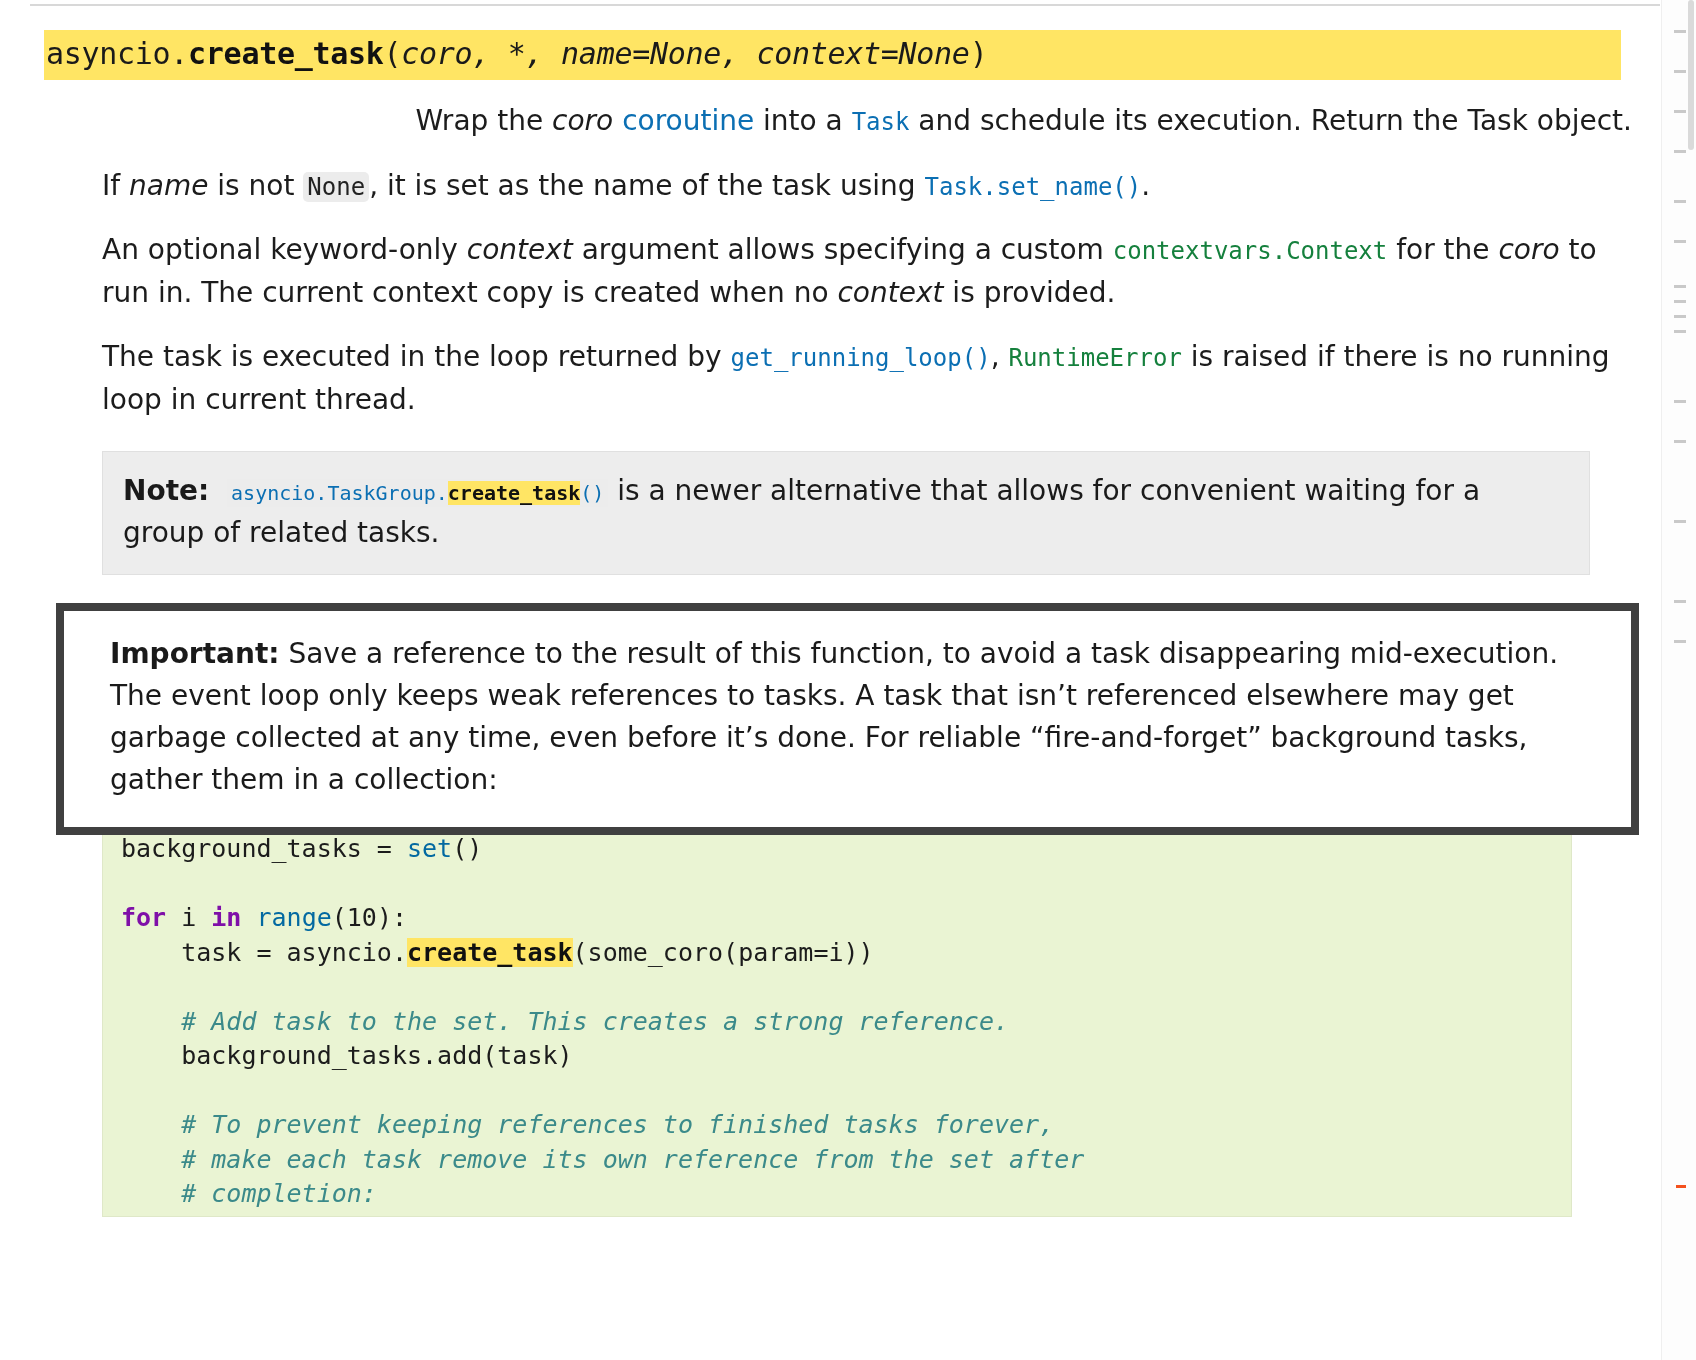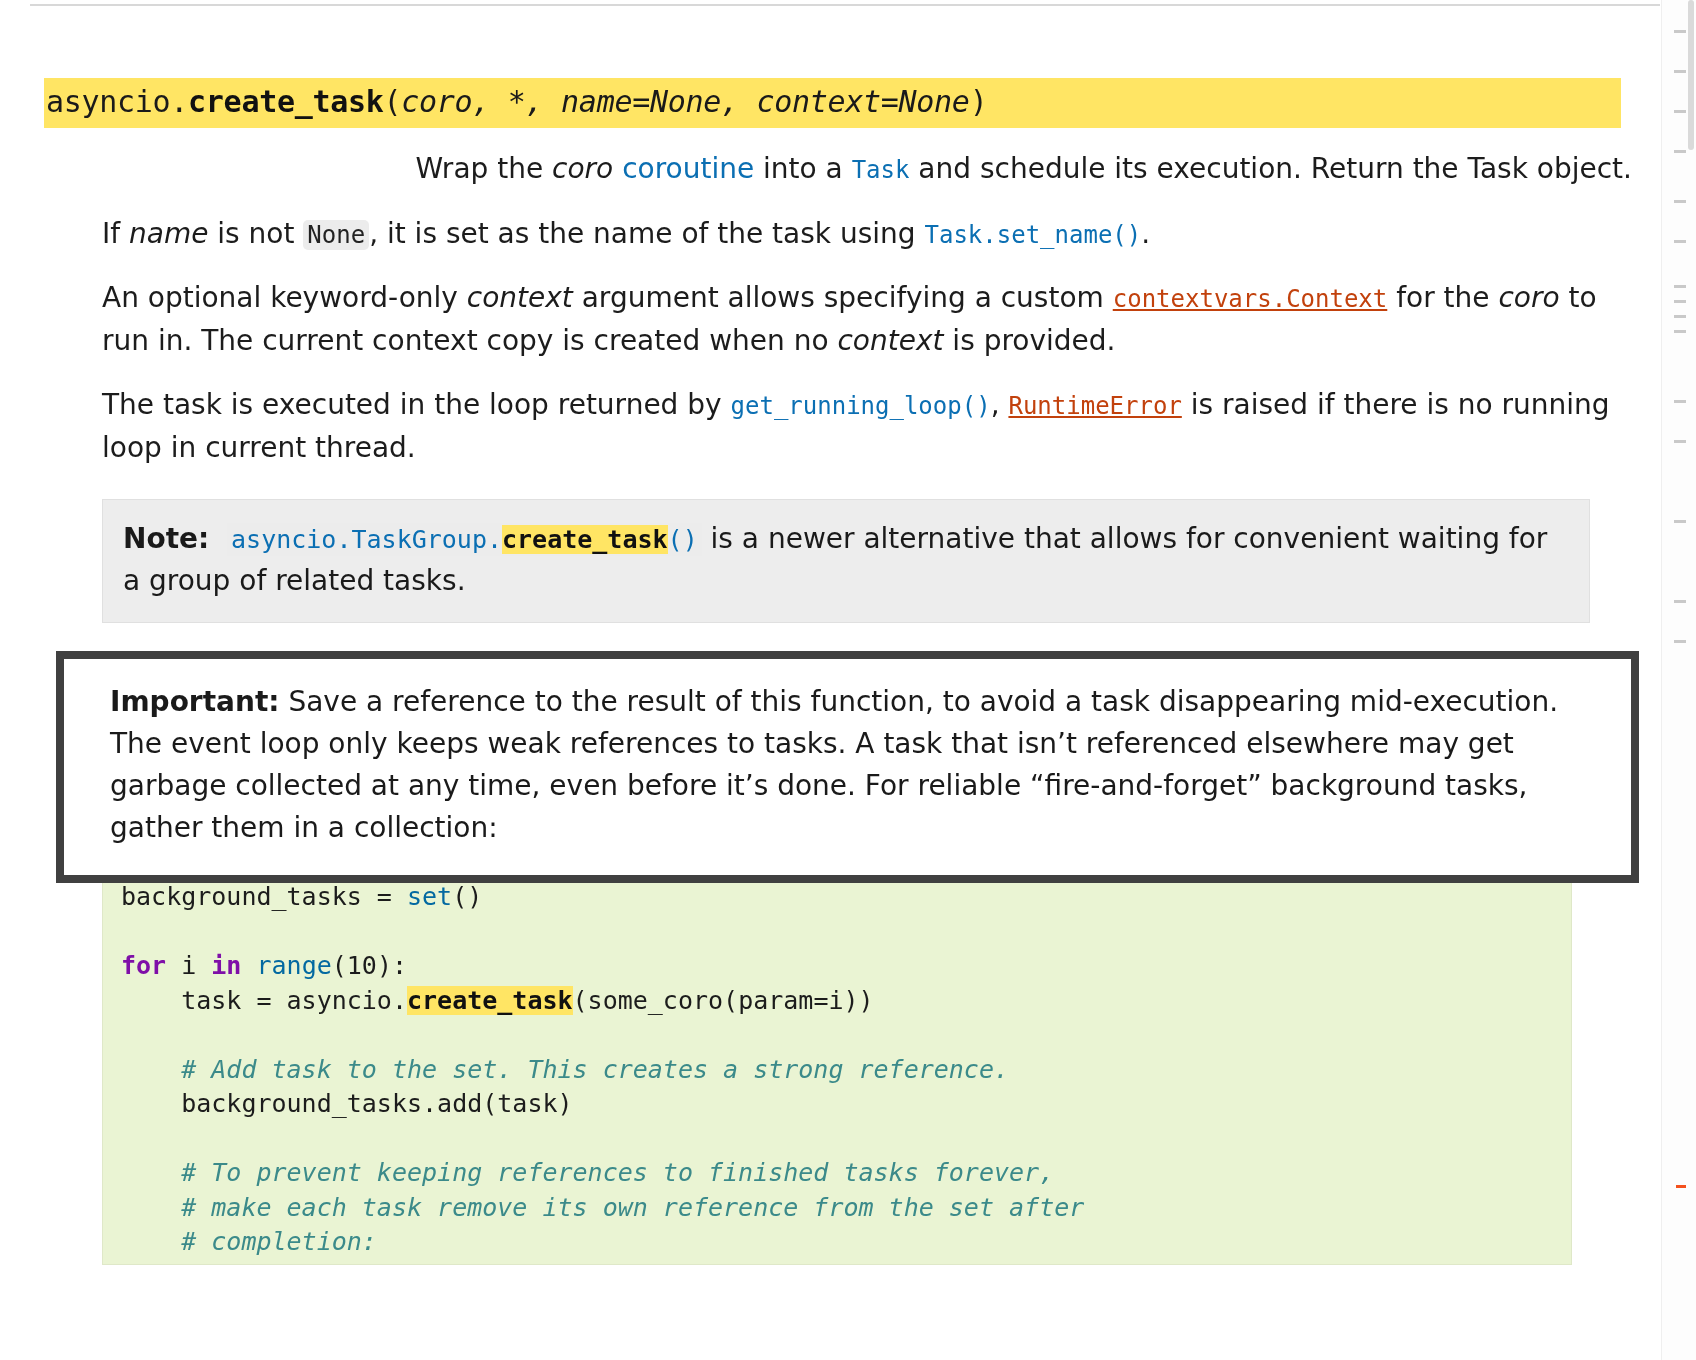--- a/index.html
+++ b/index.html
@@ -27,21 +27,20 @@
     left: 30px;
     width: 1630px;
     height: 2px;
     background: #d8d8d8;
   }
   .content {
     position: absolute;
     top: 30px;
     left: 44px;
     width: 1596px;
-    margin-top: 48px;
   }
 
   
   .signature {
     background: #ffe564;
     display: block;
     width: 1577px;
     box-sizing: border-box;
     padding: 6px 2px 8px 2px;
     font-family: "DejaVu Sans Mono", monospace;
@@ -80,39 +79,38 @@
   .code.lit {
     background: #ececec;
     padding: 1px 4px;
     border-radius: 5px;
     color: #222;
   }
   .code.xref {
     color: #0b6fb3;
   }
   .code.xref2 {
-    color: #c2410c;
-    text-decoration: underline;
+    color: #15803d;
   }
 
   
   .note {
     margin: 30px 0 0 0;
     background: #ededed;
     border: 1px solid #e0e0e0;
     padding: 18px 20px 20px 20px;
     width: 1488px;
     box-sizing: border-box;
     font-size: 28px;
     line-height: 1.5;
   }
   .note .label { font-weight: bold; }
   .note .codehl {
     font-family: "DejaVu Sans Mono", monospace;
-    font-size: 25px;
+    font-size: 20px;
     background: #ececec;
     padding: 2px 4px;
     color: #0b6fb3;
   }
   .note .codehl .hl {
     background: #ffe564;
     font-weight: bold;
     color: #111;
   }
 

